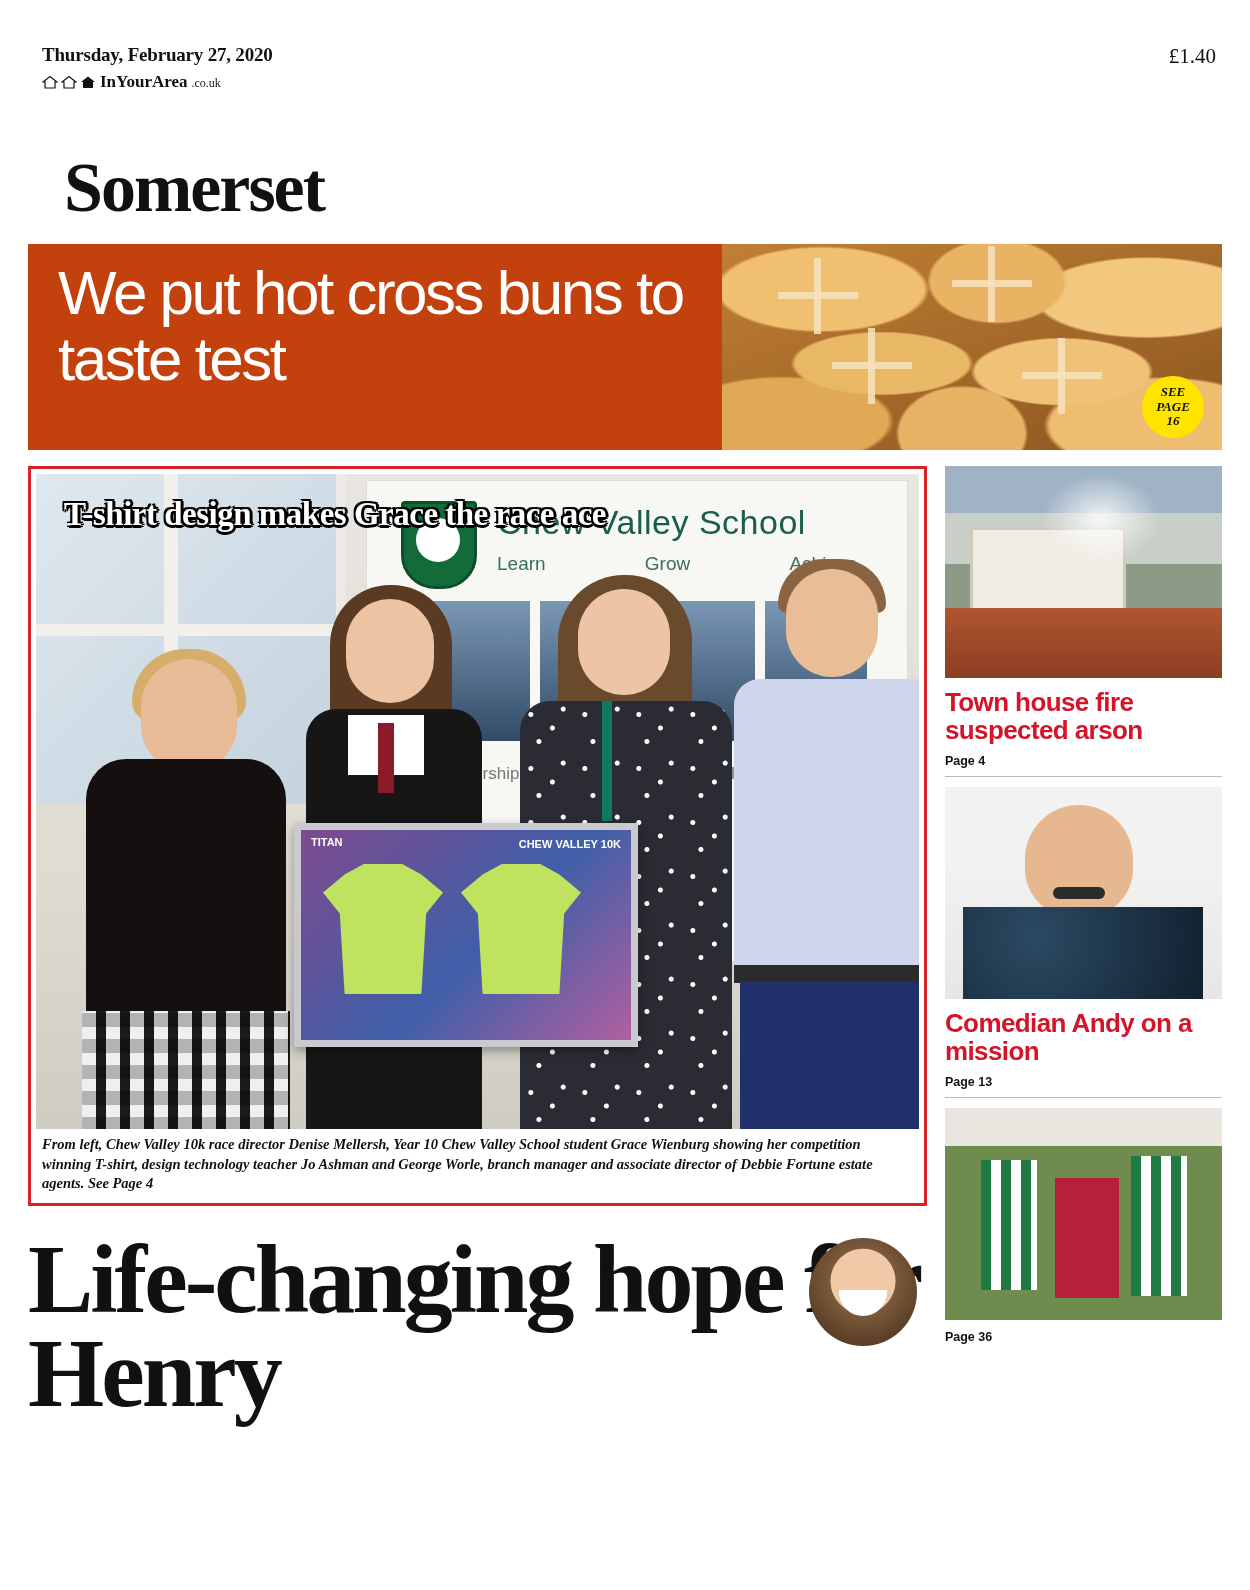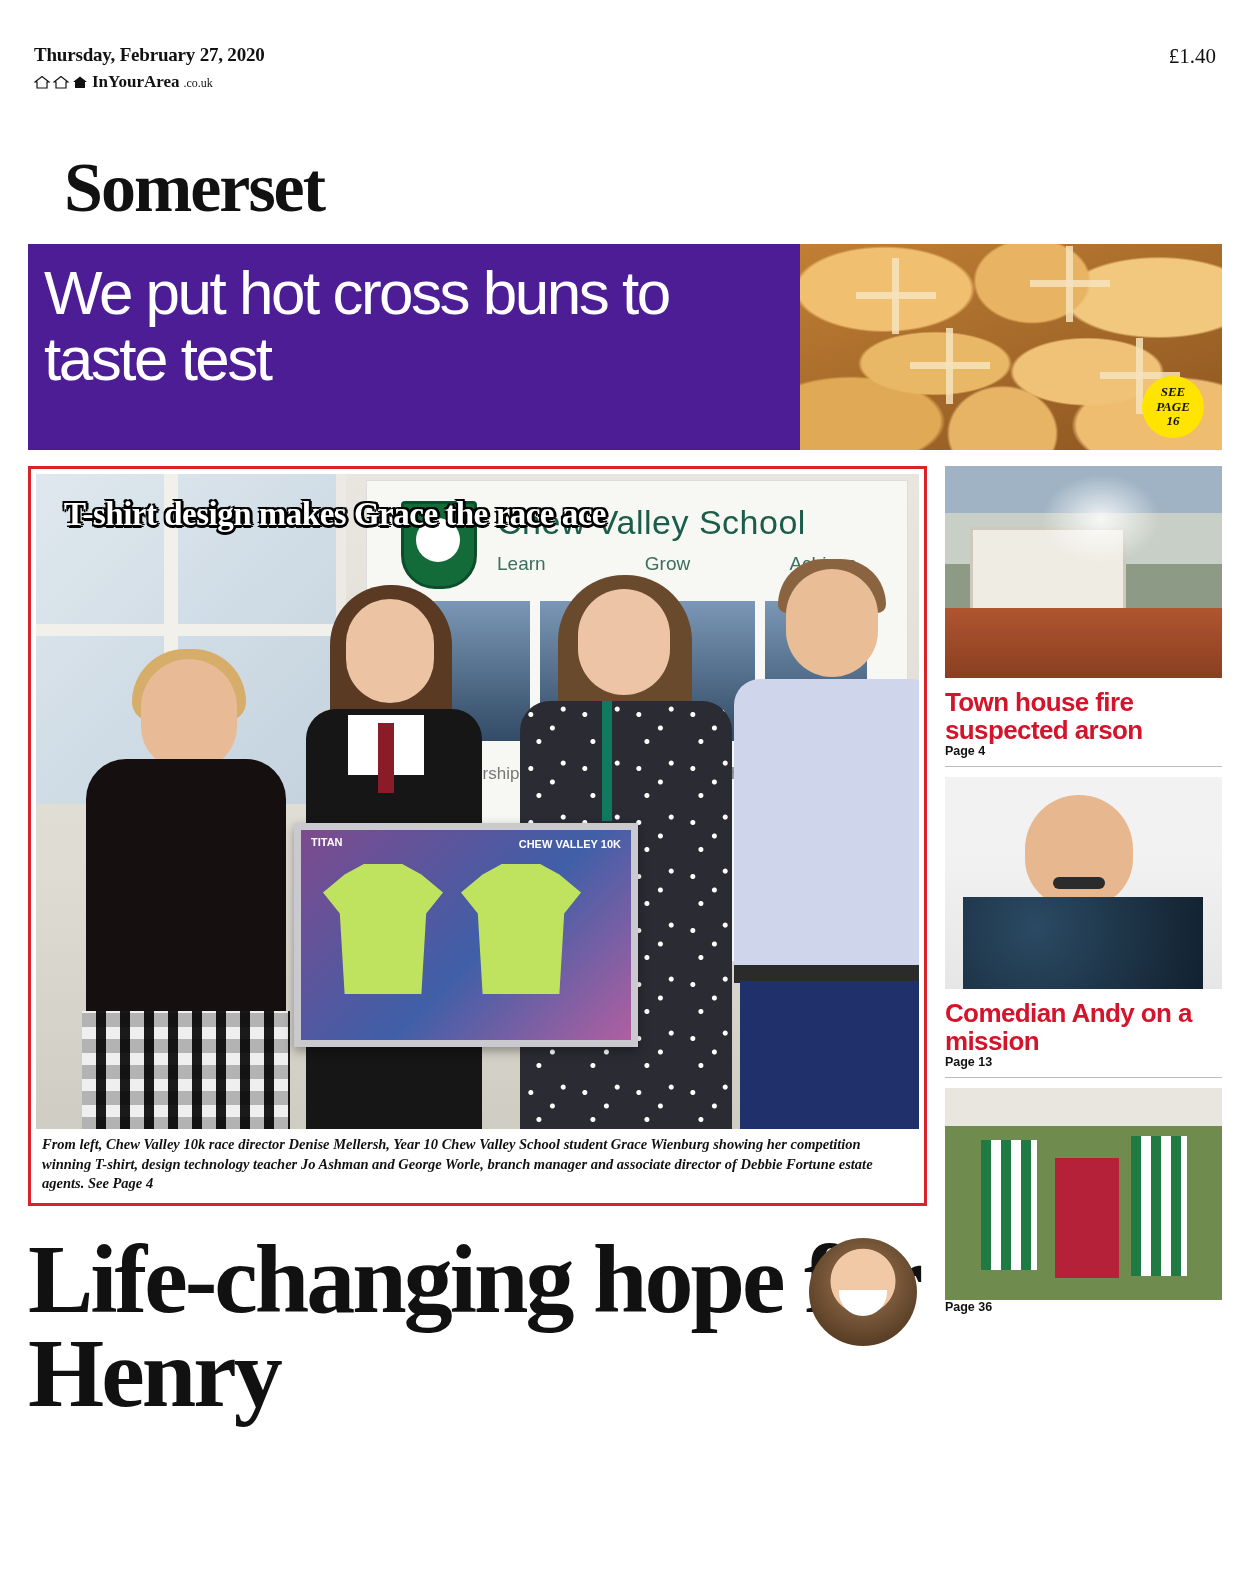--- a/index.html
+++ b/index.html
@@ -21,20 +21,21 @@
     position: relative;
     box-sizing: border-box;
     padding: 0 28px;
   }
 
   
   .topbar {
     position: relative;
     height: 52px;
     padding-top: 44px;
+    margin-left: 8px;
   }
   .date {
     position: absolute;
     left: 6px;
     top: 44px;
     font-size: 19px;
     font-weight: bold;
     letter-spacing: -0.2px;
     font-family: "Liberation Serif", serif;
   }
@@ -96,24 +97,24 @@
   }
 
   
   .promo {
     position: relative;
     margin-top: 14px;
     height: 206px;
     display: flex;
   }
   .promo-left {
-    background: #4c1d95;
-    width: 772px;
+    background: #c2410c;
+    width: 694px;
     box-sizing: border-box;
-    padding: 16px 24px 0 16px;
+    padding: 16px 24px 0 30px;
   }
   .promo-text {
     color: #fff;
     font-family: "Liberation Sans", sans-serif;
     font-weight: normal;
     font-size: 62px;
     line-height: 1.07;
     letter-spacing: -2.5px;
   }
   .promo-right {
@@ -392,20 +393,21 @@
     font-size: 26px;
     line-height: 1.08;
     color: #d3142a;
     margin-top: 10px;
     letter-spacing: -0.6px;
   }
   .side-page {
     font-family: "Liberation Sans", sans-serif;
     font-weight: bold;
     font-size: 12.5px;
+    margin-top: 10px;
     color: #111;
   }
   .side-rule {
     border-top: 1px solid #bbb;
     margin-top: 8px;
   }
 
   
   .footer {
     position: absolute;

